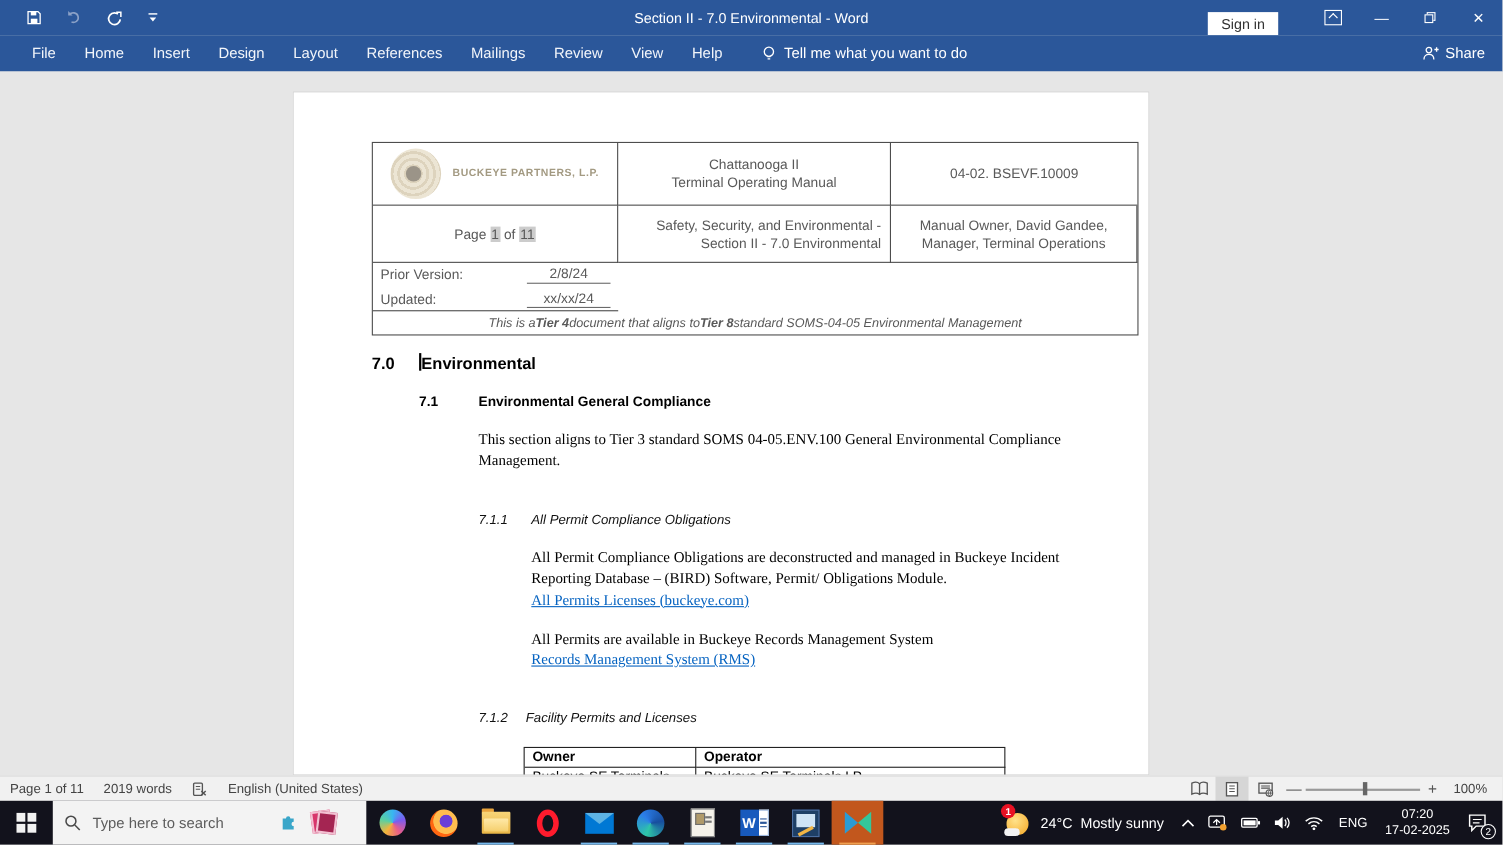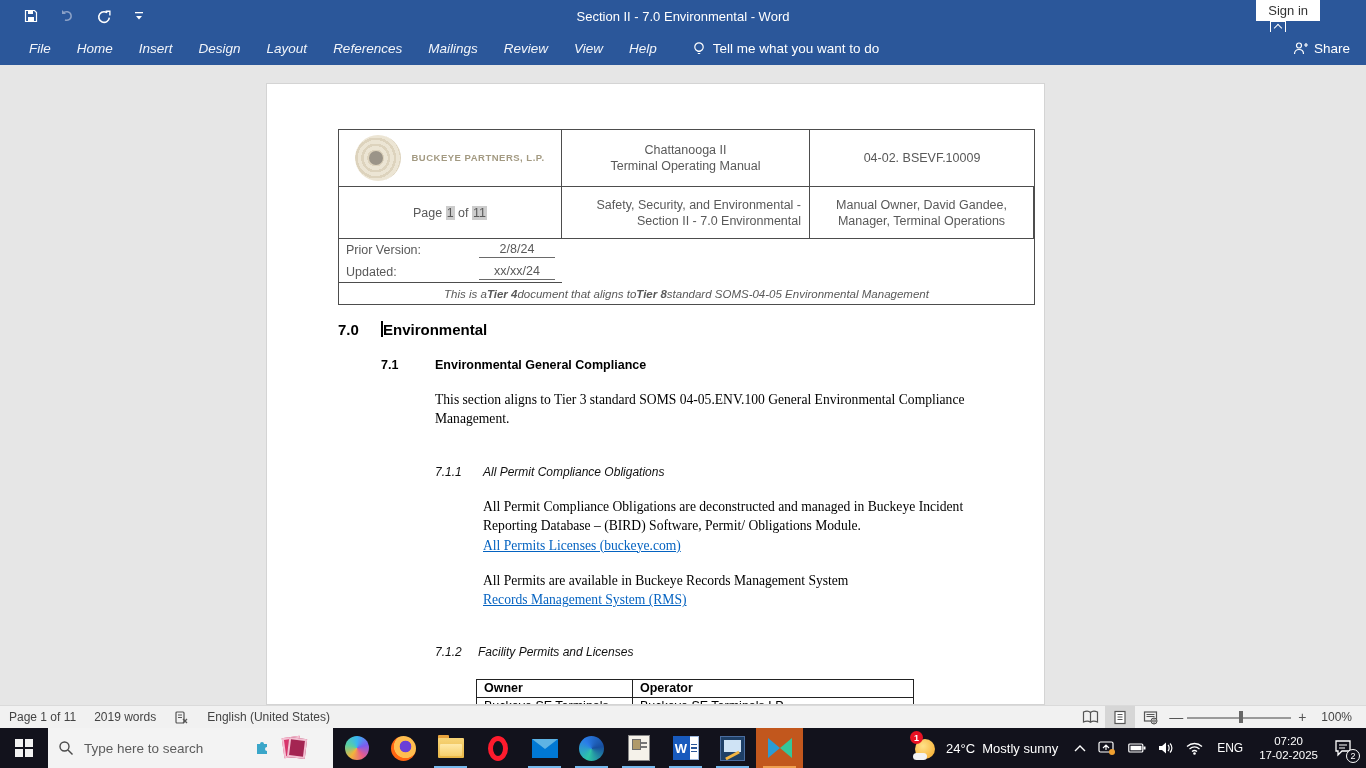--- a/index.html
+++ b/index.html
@@ -3,32 +3,32 @@
 <meta charset="utf-8">
 <style>
   * { margin:0; padding:0; box-sizing:border-box; }
   html,body { width:1366px; height:768px; overflow:hidden; font-family:"Liberation Sans",sans-serif; background:#e6e6e6; }
 
   
   .titlebar { position:relative; height:32px; background:#2b579a; display:flex; align-items:center; color:#fff; }
   .qat { display:flex; align-items:center; gap:14px; padding-left:20px; }
   .qat-btn { display:flex; align-items:center; justify-content:center; width:22px; height:22px; cursor:pointer; }
   .win-title { position:absolute; left:0; right:0; text-align:center; font-size:13px; color:#ffffff; pointer-events:none; }
-  .titlebar-right { position:absolute; right:18px; top:0; height:32px; display:flex; align-items:flex-start;flex-direction:column; }
+  .titlebar-right { position:absolute; right:0; top:0; height:32px; display:flex; align-items:flex-end; }
   .signin-btn { background:#ffffff; color:#333; font-size:13px; padding:3px 12px; margin-right:28px; cursor:pointer; }
   .win-ctrl { width:44px; height:32px; display:flex; align-items:center; justify-content:center; font-size:13px; color:#fff; cursor:pointer; }
   .restore-box { position:relative; width:10px; height:10px; }
   .restore-box .back { position:absolute; top:0; right:0; width:8px; height:8px; border:1px solid #fff; }
   .restore-box .front { position:absolute; bottom:0; left:0; width:8px; height:8px; border:1px solid #fff; background:#2b579a; }
   .ribbon-display { width:16px; height:14px; border:1px solid #fff; position:relative; }
   .ribbon-display::after { content:""; position:absolute; left:4px; top:3px; width:5px; height:5px; border-left:1px solid #fff; border-top:1px solid #fff; transform:rotate(45deg); }
 
   
   .tabbar { height:33px; background:#2b579a; display:flex; align-items:center; padding-left:16px; position:relative; }
-  .rtab { color:#f2f5fa; font-size:13.5px; padding:7px 13px; cursor:pointer; white-space:nowrap;font-style:italic; }
+  .rtab { color:#f2f5fa; font-size:13.5px; padding:7px 13px; cursor:pointer; white-space:nowrap; }
   .tellme { display:flex; align-items:center; gap:7px; color:#fff; font-size:13.5px; margin-left:22px; cursor:pointer; }
   .share { position:absolute; right:16px; display:flex; align-items:center; gap:6px; color:#fff; font-size:13.5px; cursor:pointer; }
 
   
   .docarea { position:relative; height:640px; background:#e6e6e6; overflow:hidden; }
   .page { position:absolute; left:266px; top:18px; width:779px; height:622px; background:#fff; border:1px solid #d4d4d4; overflow:hidden; }
 
   
   .hdr-table { position:absolute; left:71px; top:45px; width:697px; display:grid; grid-template-columns:223px 248px 224px; grid-template-rows:57px 52px 44px 21px; border:1px solid #4d4d4d; color:#595959; font-size:12.5px; }
   .hcell { border-right:1px solid #4d4d4d; border-bottom:1px solid #4d4d4d; display:flex; flex-direction:column; align-items:center; justify-content:center; text-align:center; line-height:16px; padding:2px 4px; }

